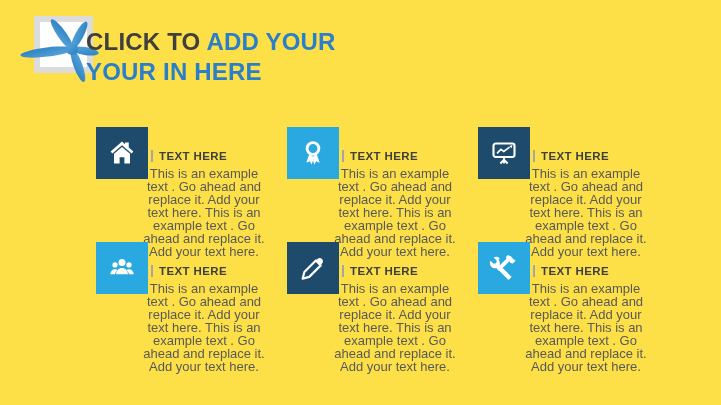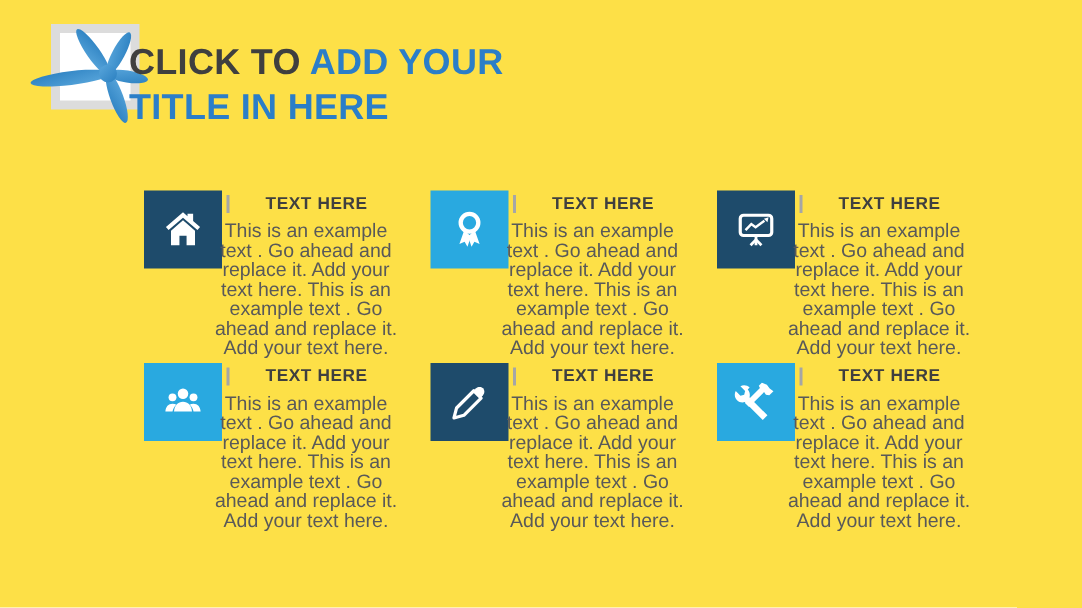--- a/index.html
+++ b/index.html
@@ -21,22 +21,22 @@
   .block{position:absolute;width:180px;height:100px;}
   .c1{left:96px;} .c2{left:287px;} .c3{left:478px;}
   .r1{top:127px;} .r2{top:242px;}
   .icon-square{
     position:absolute;left:0;top:0;width:52px;height:52px;
     display:flex;align-items:center;justify-content:center;
   }
   .icon-square svg{width:30px;height:30px;display:block;}
   .text-col{position:absolute;left:47px;top:3px;width:122px;}
   .heading{
-    display:flex;align-items:center;gap:24px;padding-left:8px;
-    font-size:11.5px;font-weight:bold;color:#3f3f3f;letter-spacing:.4px;
+    display:flex;align-items:center;gap:6px;padding-left:8px;
+    font-size:11.5px;font-weight:bold;color:#3f3f3f;letter-spacing:.4px;margin-top:20px;
   }
   .heading-bar{width:2px;height:12px;background:#a6a6a6;flex:0 0 auto;}
   .body-text{
     margin-top:5px;font-size:13px;line-height:13px;color:#595959;
     text-align:center;
   }
 </style>
 </head>
 <body>
 
@@ -56,21 +56,21 @@
       <ellipse cx="15" cy="0" rx="16" ry="4.2" transform="translate(52,37) rotate(298)"></ellipse>
       <ellipse cx="13" cy="0" rx="14" ry="4.0" transform="translate(52,37) rotate(9)"></ellipse>
       <ellipse cx="17" cy="0" rx="18" ry="4.4" transform="translate(52,37) rotate(70)"></ellipse>
       <circle cx="52" cy="37" r="6"></circle>
     </g>
   </svg>
 
   <div class="title">
     <span class="t-dark" style="color: rgb(63, 63, 63);">CLICK TO</span>
     <span class="t-blue" style="color: rgb(43, 126, 200);">ADD YOUR</span>
-    <span class="line2 t-blue" style="color: rgb(43, 126, 200);">TITLE IN HERE</span>
+    <span class="line2 t-blue" style="color: rgb(43, 126, 200);">YOUR IN HERE</span>
   </div>
 
   <div class="block c1 r1">
     <div class="icon-square" style="background: rgb(30, 75, 107);">
       <svg viewBox="0 0 24 24" aria-hidden="true">
         <g fill="#ffffff">
           <path d="M12 2.8 2.9 10.7l1.4 1.6L12 5.7l7.7 6.6 1.4-1.6L17.4 7.5V3.6h-3v1.3z"></path>
           <path d="M5.6 12.6 12 7.1l6.4 5.5v7.8h-4.5v-5.1H10.1v5.1H5.6z"></path>
         </g>
       </svg>

